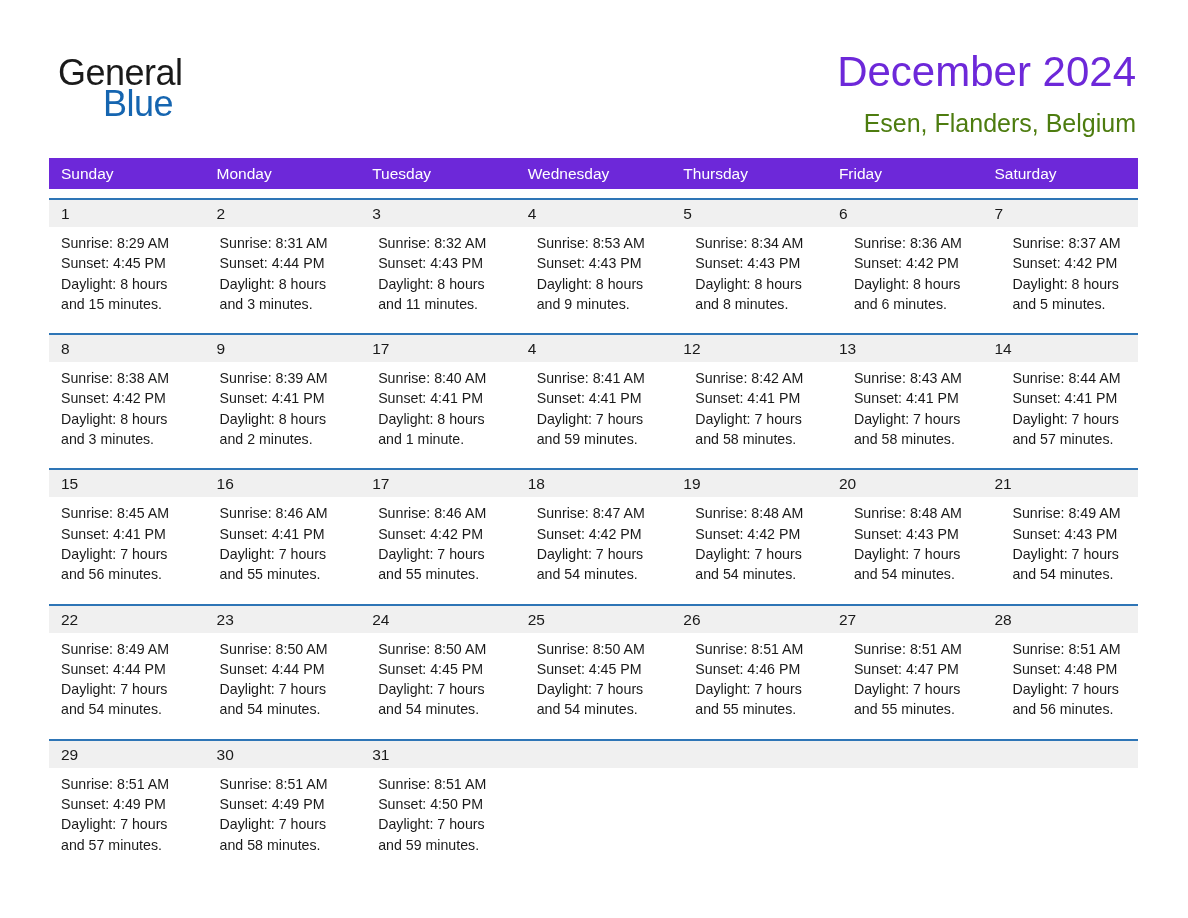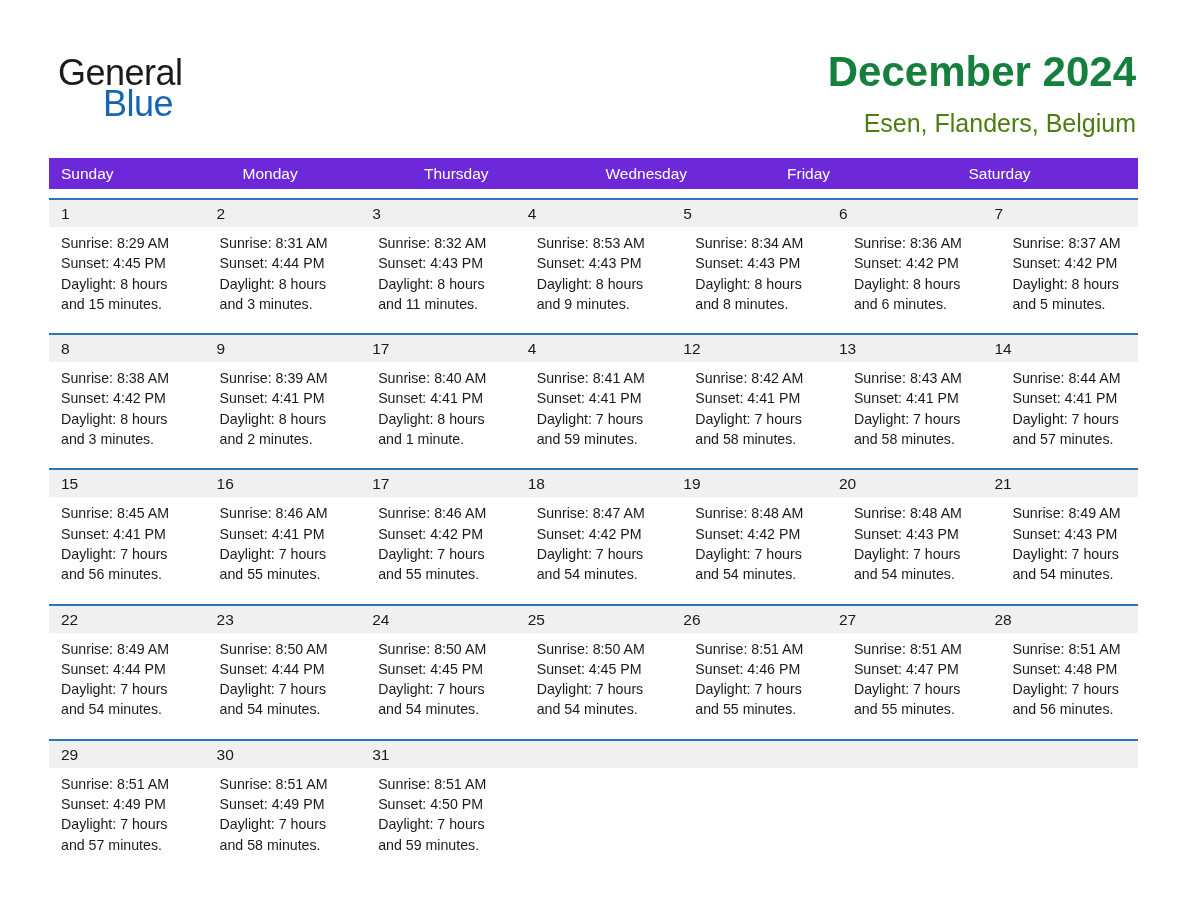--- a/index.html
+++ b/index.html
@@ -60,22 +60,22 @@
   }
 
   .title-block {
     position: absolute;
     right: 52px;
     top: 48px;
     text-align: right;
   }
   .month-title {
     font-size: 42px;
-    font-weight: bold;
-    color: #15803d;
+    font-weight: normal;
+    color: #6d28d9;
     line-height: 1.12;
     white-space: nowrap;
     margin: 0;
   }
   .location-title {
     font-size: 25px;
     font-weight: normal;
     color: #4d7c0f;
     line-height: 1.3;
     white-space: nowrap;
@@ -169,22 +169,23 @@
       <div class="location-title">Esen, Flanders, Belgium</div>
     </div>
 
   </div>
 
   <div class="calendar">
 
     <div class="weekday-header">
       <div class="weekday-cell">Sunday</div>
       <div class="weekday-cell">Monday</div>
+      <div class="weekday-cell">Tuesday</div>
+      <div class="weekday-cell">Wednesday</div>
       <div class="weekday-cell">Thursday</div>
-      <div class="weekday-cell">Wednesday</div>
       <div class="weekday-cell">Friday</div>
       <div class="weekday-cell">Saturday</div>
     </div>
 
     <div class="week-row">
       <div class="day-number-band">
         <div class="day-number">1</div>
         <div class="day-number">2</div>
         <div class="day-number">3</div>
         <div class="day-number">4</div>

